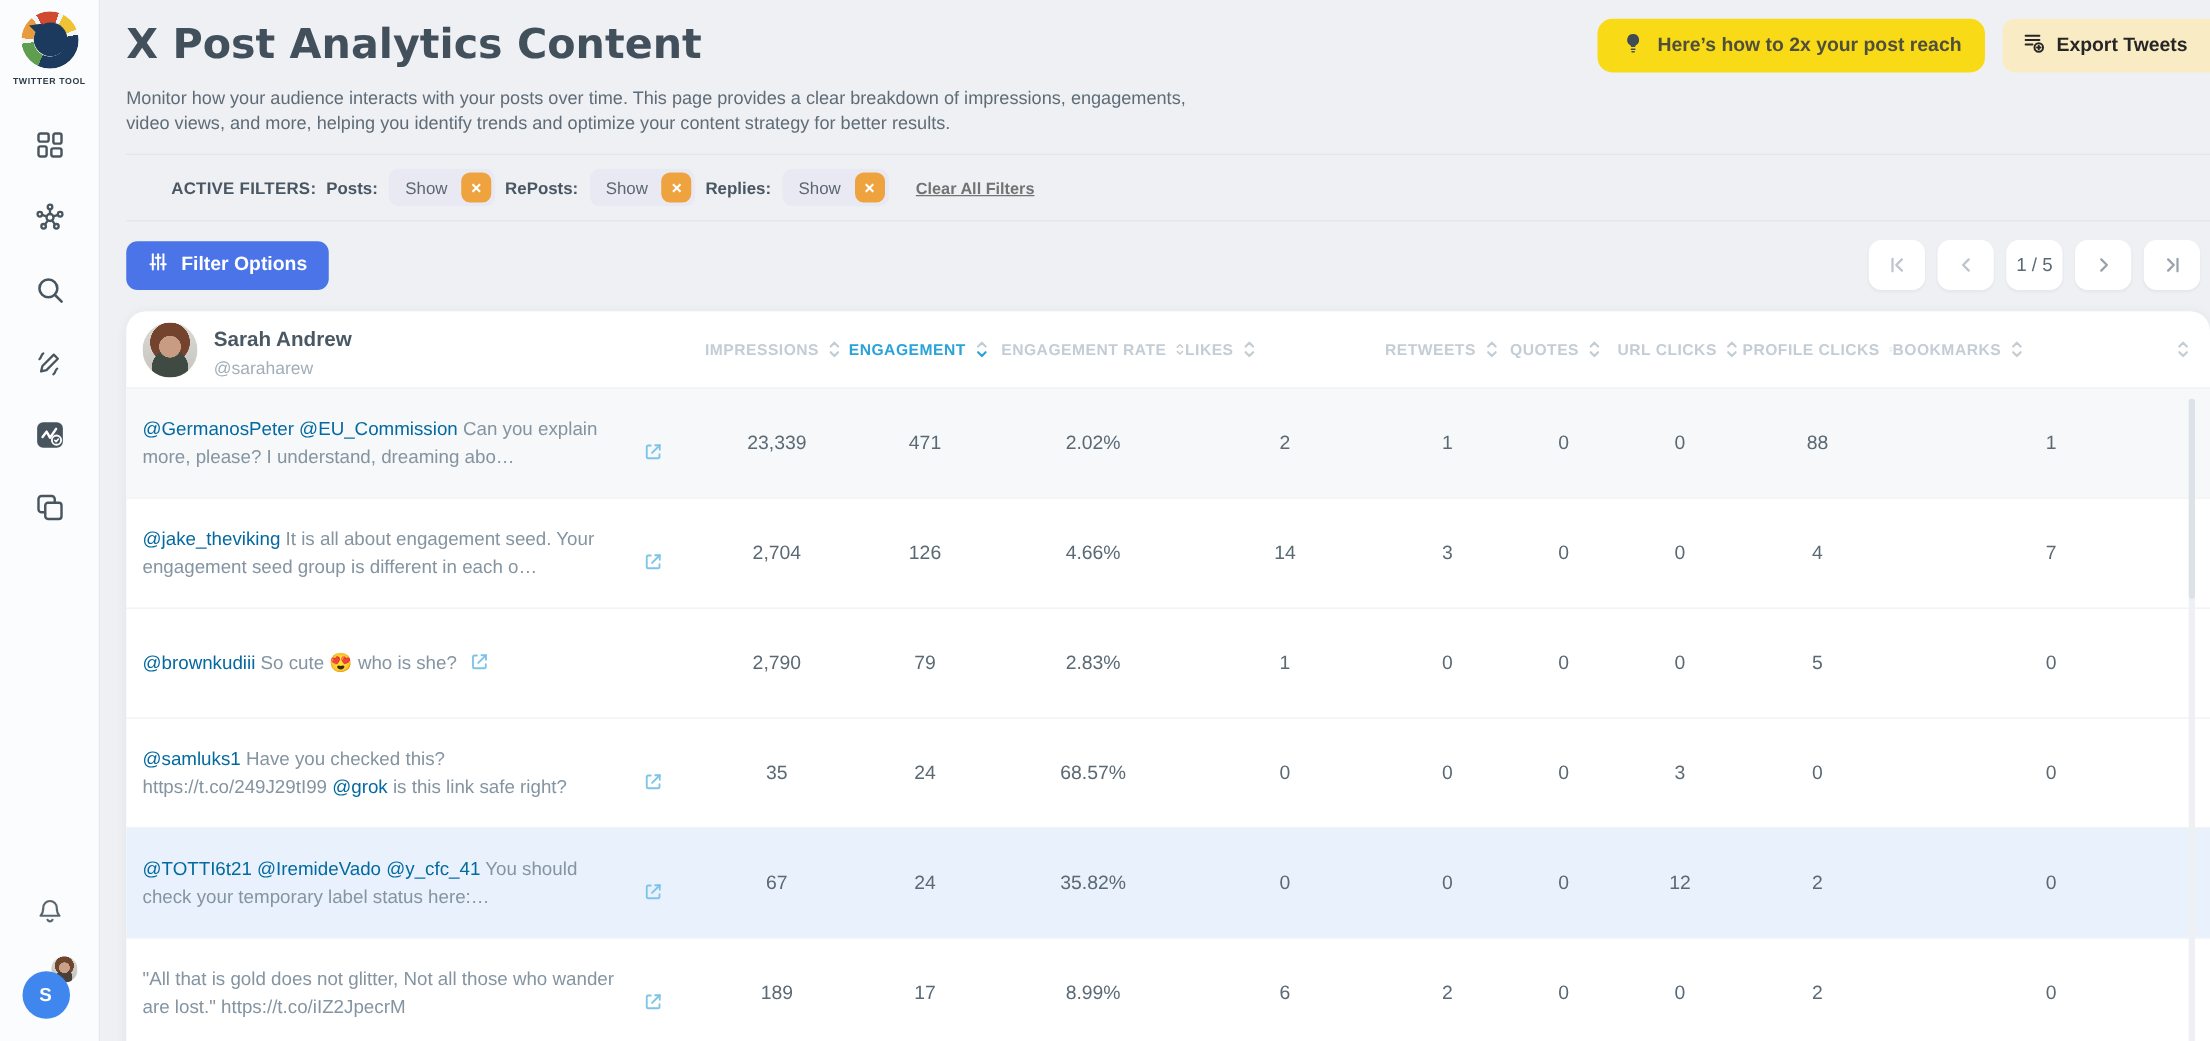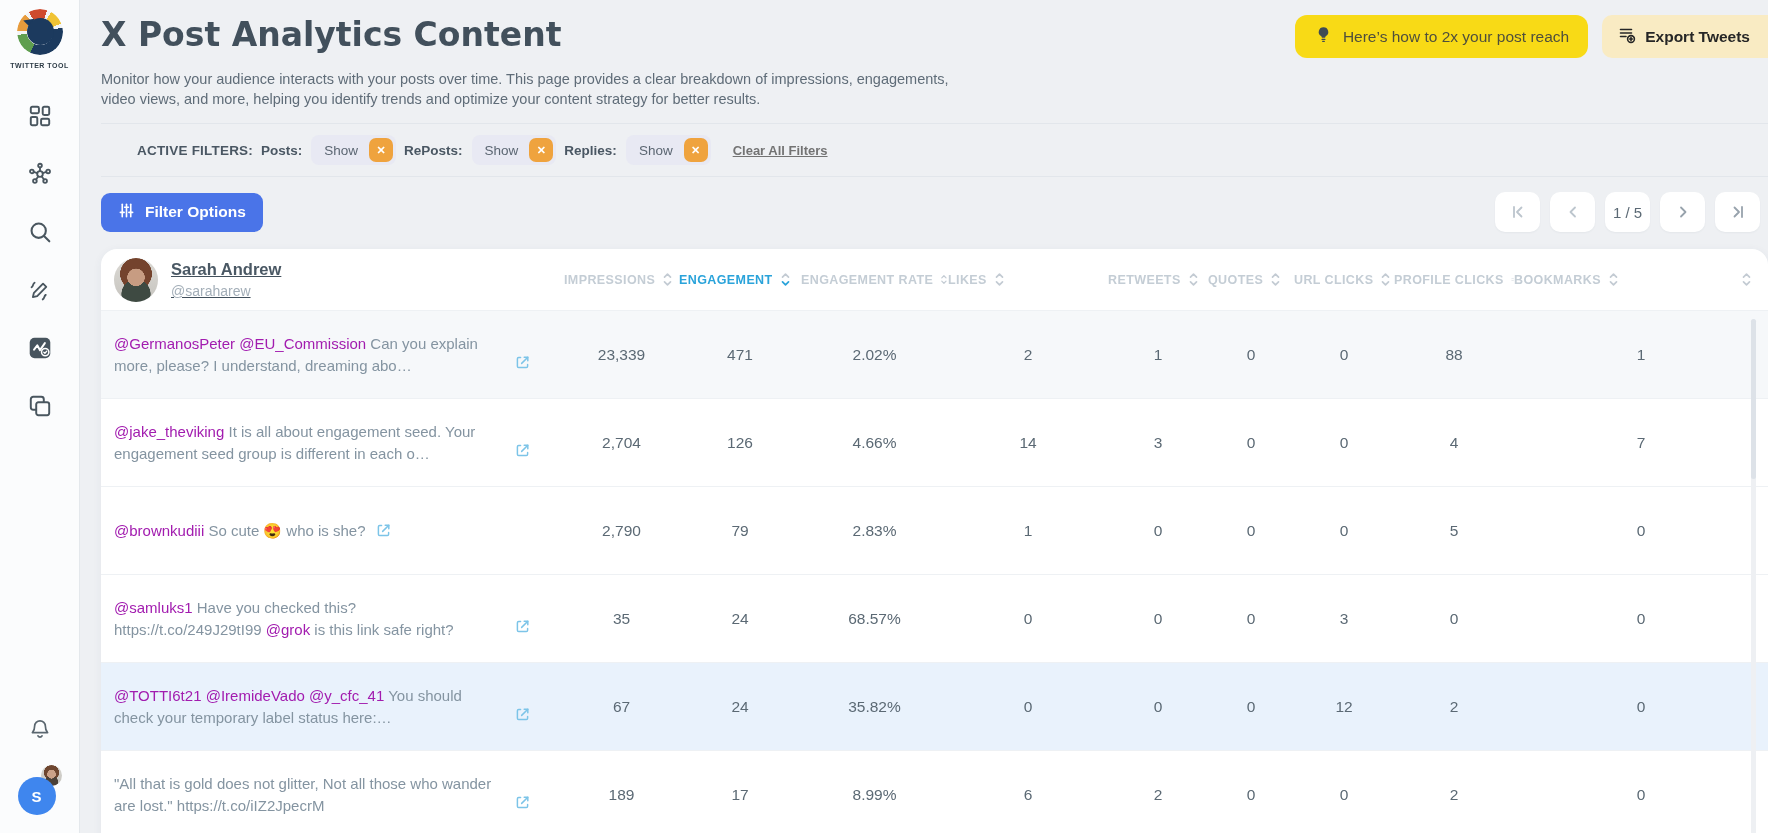--- a/index.html
+++ b/index.html
@@ -56,21 +56,21 @@
   .main { flex:1; padding-left:21px; position:relative; }
   .topbar { display:flex; justify-content:space-between; align-items:flex-start; padding-top:15px; }
   .page-title { font-family:"DejaVu Sans", sans-serif; font-size:33px; font-weight:700; color:#42505c; }
   .subtitle { font-family:"DejaVu Sans", sans-serif; font-size:19px; margin-top:9px; color:#42505c; }
   .subtitle .bold { font-weight:700; }
   .desc { font-size:14.5px; line-height:20px; color:#5f6c78; max-width:855px; margin-top:11px; }
   .top-buttons { display:flex; gap:14px; align-items:center; }
   .tip-btn {
     background:#f8da16; border:none; cursor:pointer; border-radius:12px; height:43px; padding:0 19px;
     display:inline-flex; align-items:center; gap:10px;
-    font-family:"Liberation Sans", sans-serif; font-size:15.5px; font-weight:400; color:#4f4f3c;
+    font-family:"Liberation Sans", sans-serif; font-size:15.5px; font-weight:700; color:#4f4f3c;
   }
   .export-btn {
     background:#f9ebc3; border:none; cursor:pointer; border-radius:10px 0 0 10px; height:43px; padding:0 18px 0 16px;
     display:inline-flex; align-items:center; gap:9px;
     font-family:"Liberation Sans", sans-serif; font-size:15.5px; font-weight:700; color:#262626;
   }
   .divider { border-top:1px solid #e2e6eb; margin-top:14px; }
   .filters-row { display:flex; align-items:center; padding:11px 0; }
   .af-label { font-size:13.5px; font-weight:700; color:#4a5763; letter-spacing:.2px;margin-left:36px; }
   .filter-item { display:flex; align-items:center; }
@@ -101,37 +101,37 @@
   }
   .trow {
     display:grid;
     grid-template-columns:450px 115px 122px 147px 160px 100px 86px 100px 120px minmax(140px,1fr);
     align-items:center; padding-left:13px;
   }
   .trow.thead { height:61px; position:relative; }
   .trow.data { height:88px; border-top:1px solid #eef1f4; cursor:pointer; }
   .trow.data.hl { background:#e9f2fc; }
   .trow.data.shaded { background:#f6f8fa; }
-  .profile-cell { display:flex; align-items:center; gap:13px;text-decoration:underline; }
+  .profile-cell { display:flex; align-items:flex-end; gap:13px; }
   .avatar-photo {
     width:44px; height:44px; border-radius:50%;
     background:
       radial-gradient(circle at 50% 44%, #c79c82 0 26%, transparent 27%),
       radial-gradient(circle at 50% 82%, #3e4a42 0 34%, transparent 35%),
       radial-gradient(circle at 50% 36%, #74432d 0 44%, transparent 45%),
       linear-gradient(#dbd9d4,#c6c4bf);
   }
   .pname { font-size:16.5px; font-weight:700; color:#4a5864; }
   .phandle { font-size:14px; color:#a3aeb8; margin-top:4px; }
   .hcell { display:flex; align-items:center; gap:7px; font-size:12.5px; font-weight:700; letter-spacing:.4px; color:#c4cdd5; cursor:pointer; white-space:nowrap; }
   .hcell.active .hlabel { color:#2aa3da; }
   .edge-sort { position:absolute; right:16px; top:22px; }
   .tweet-cell { position:relative; height:100%; display:flex; align-items:center; }
   .tweet-text { width:378px; font-size:15px; line-height:22px; color:#8494a1; }
-  .mention { color:#a21caf; cursor:pointer; }
+  .mention { color:#0369a1; cursor:pointer; }
   .ext { color:#7cc4e8; cursor:pointer; }
   .ext svg { vertical-align:-3px; margin-left:9px; }
   .ext.abs { position:absolute; right:33px; bottom:26px; }
   .ext.abs svg { margin-left:0; }
   .vcell { font-size:15.5px; color:#5b6974; text-align:center; }
   .scroll-track { position:absolute; right:12px; top:70px; bottom:8px; width:5px; background:#eef0f3; border-radius:3px; }
   .scroll-thumb { position:absolute; right:12px; top:70px; width:5px; height:160px; background:#dde2e8; border-radius:3px; }
 </style>
 </head>
 <body>

